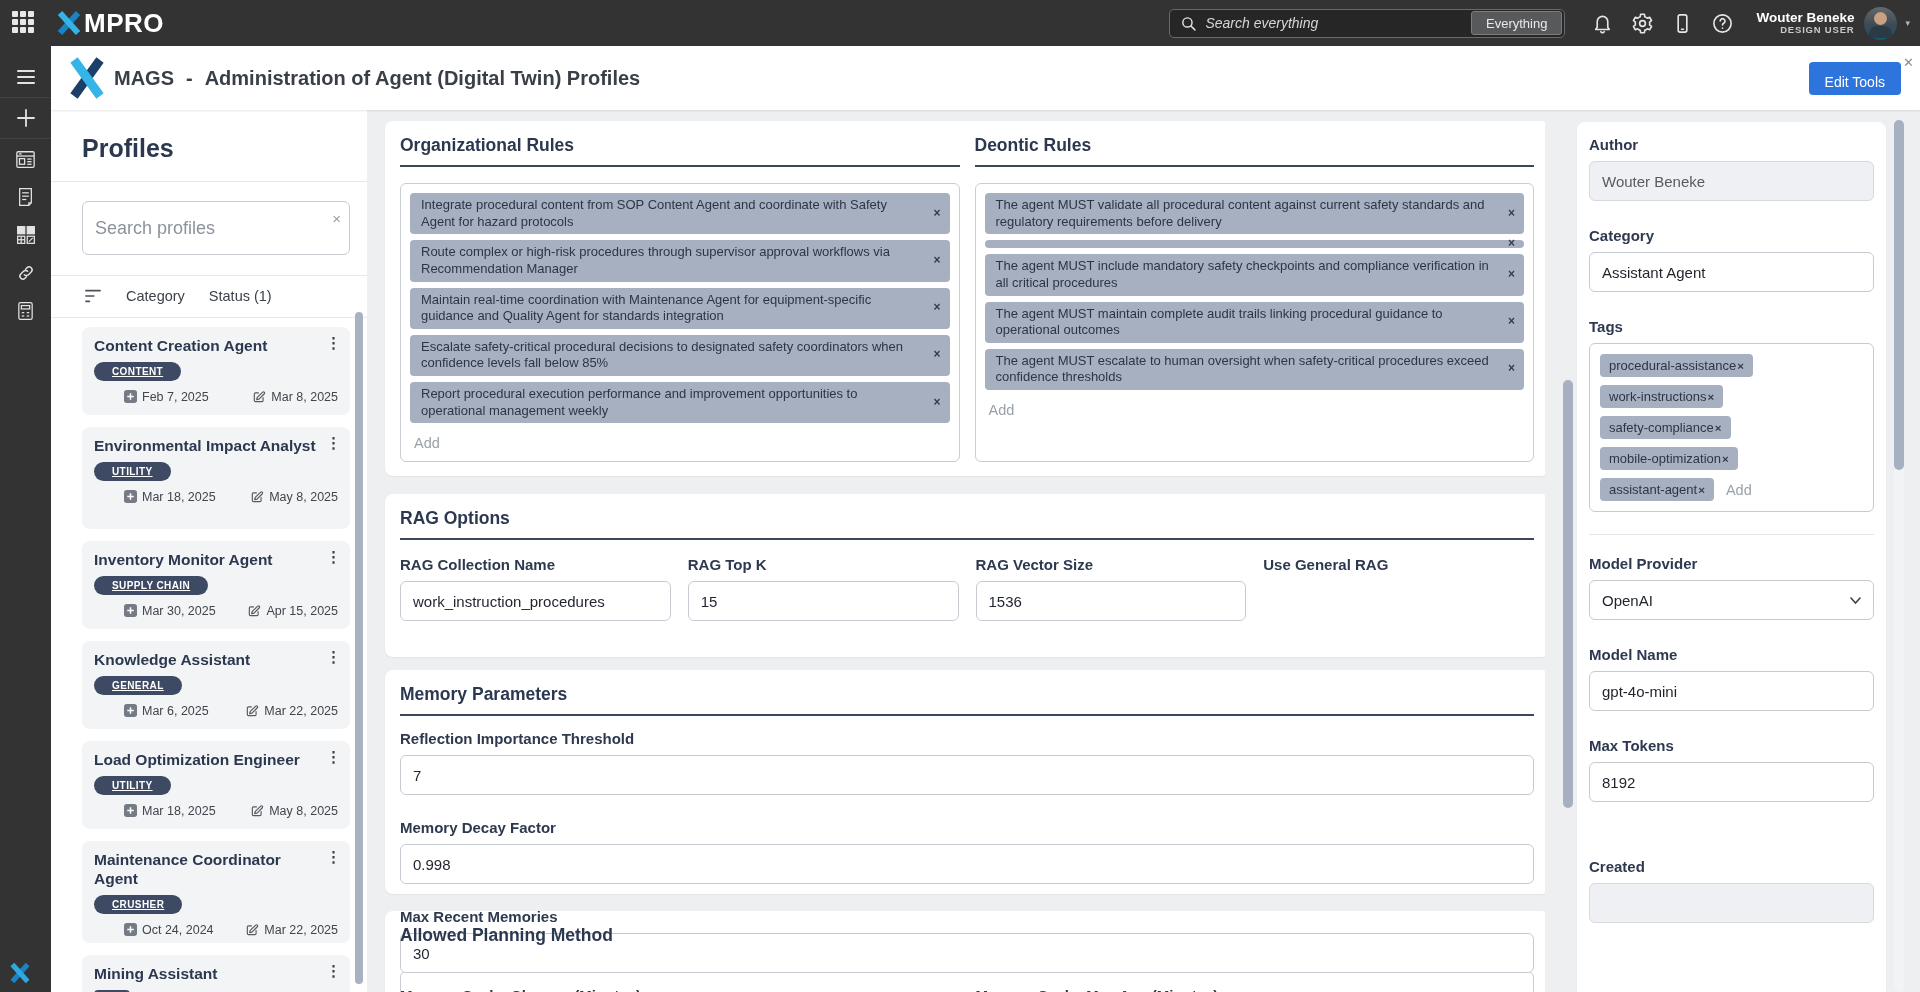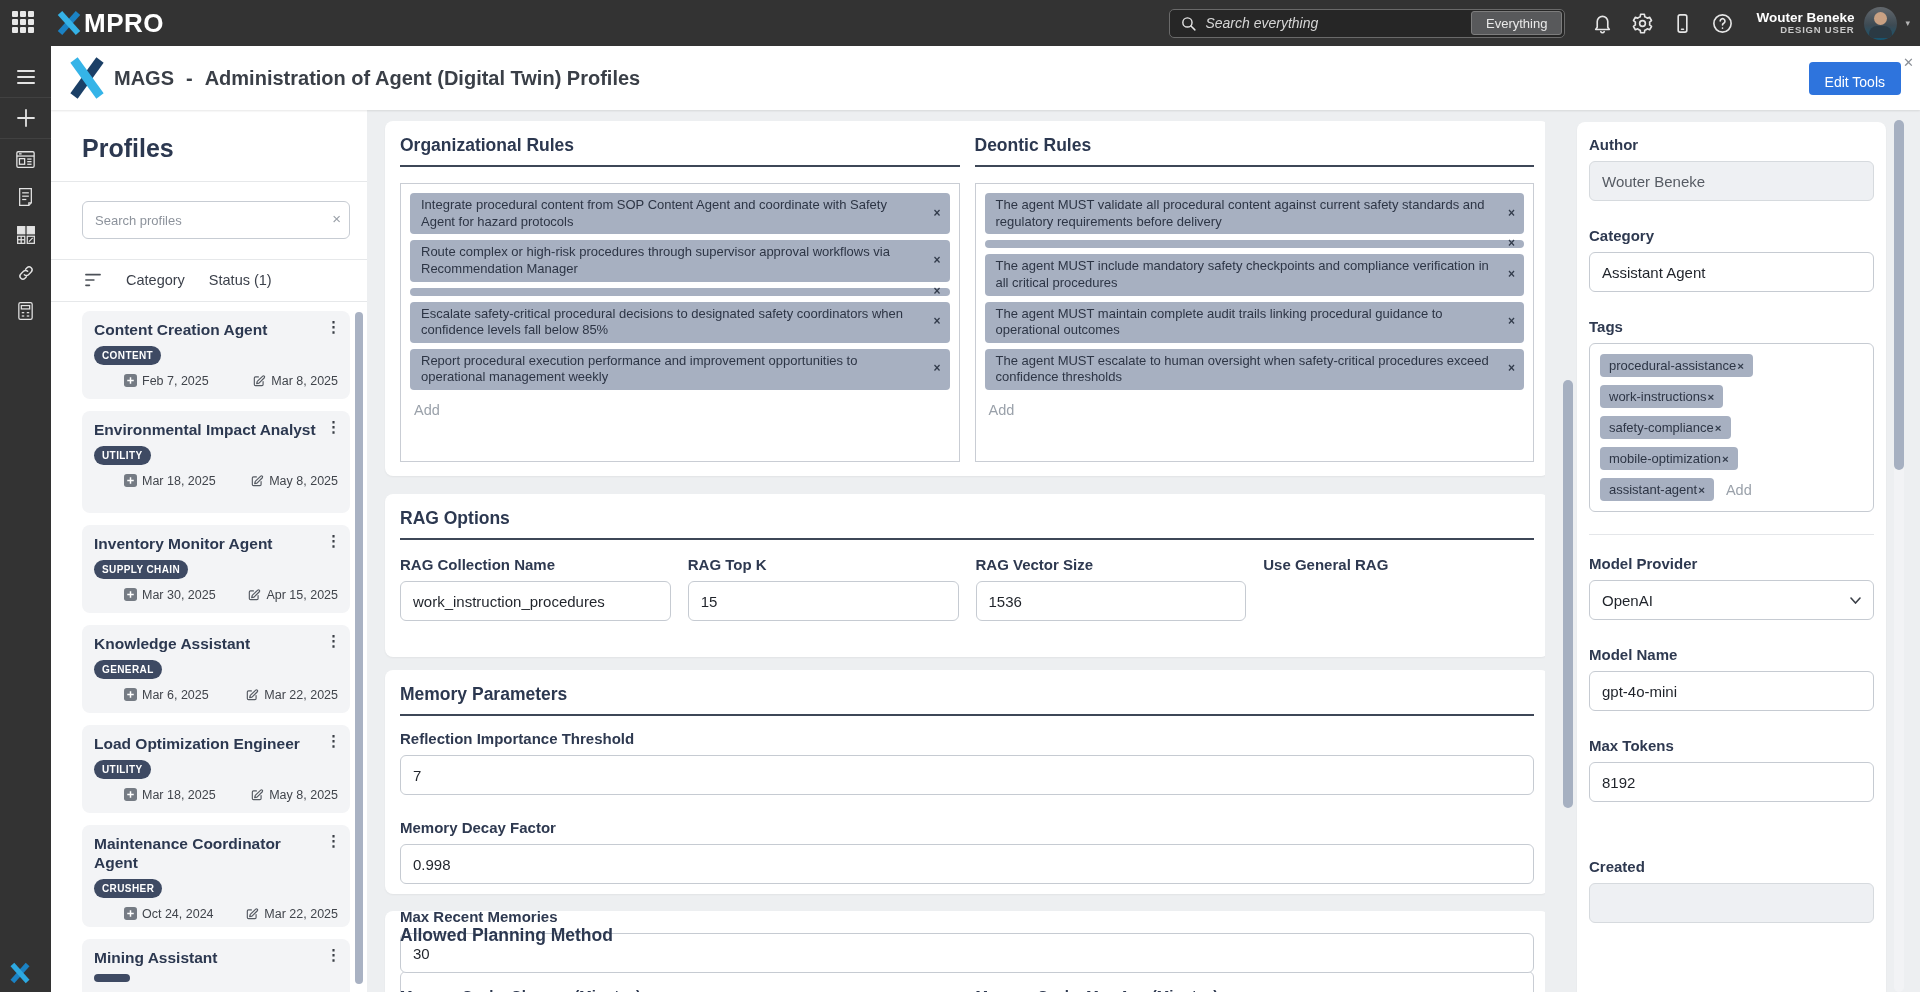--- a/index.html
+++ b/index.html
@@ -44,43 +44,43 @@
   .hdr-spacer { flex:1; }
   .edit-tools { height:33px; padding:12px 16px; background:#2e74dd; color:#fff; font-size:14px; border:none; border-radius:4px; cursor:pointer; margin-right:19px; font-family:"Liberation Sans", sans-serif; }
   .hdr-close { position:absolute; right:6px; top:10px; color:#8a8f96; font-size:13px; cursor:pointer; line-height:1; }
 
   
   .profiles { position:absolute; left:51px; top:110px; width:316px; height:882px; background:#ffffff; z-index:10; }
   .profiles .inner { padding:24px 16px 0 31px; }
   .profiles h1 { font-size:25px; font-weight:700; color:#2c3850; }
   .pdiv { height:1px; background:#e6e8ea; }
   .psearch { position:relative; margin:19px 0 20px 0; }
-  .psearch input { width:268px; height:38px; border:1px solid #c7ccd3; border-radius:6px; padding:0 30px 0 12px; font-size:13px; color:#33373d; outline:none; font-family:"Liberation Sans", sans-serif; }
+  .psearch input { width:268px; height:54px; border:1px solid #c7ccd3; border-radius:6px; padding:0 30px 0 12px; font-size:18px; color:#33373d; outline:none; font-family:"Liberation Sans", sans-serif; }
   .psearch input::placeholder { color:#8d939c; }
   .psearch .clr { position:absolute; right:10px; top:9px; color:#9aa0a8; font-size:15px; cursor:pointer; }
   .filterrow { display:flex; align-items:center; gap:24px; padding:12px 0 13px 2px; }
   .filterrow .flabel { font-size:14.5px; color:#3c414b; cursor:pointer; }
   .plist { padding:9px 0 0 0; }
   .pcard { width:268px; background:#f3f4f6; border-radius:8px; padding:10px 12px; margin-bottom:12px; position:relative; overflow:hidden; }
   .pcard.h1 { height:88px; } .pcard.h2 { height:102px; }
   .pcard .ptitle2 { font-size:15.5px; font-weight:700; color:#2c3850; line-height:1.22; padding-right:18px; }
   .pcard .kebab { position:absolute; right:9px; top:8px; color:#3a3f46; font-size:15px; font-weight:700; cursor:pointer; line-height:1; }
-  .pill { display:inline-block; min-width:36px; background:#3e4a63; color:#fff; font-size:10px; font-weight:700; letter-spacing:.4px; padding:4px 8px; border-radius:10px; margin-top:6px; }
+  .pill { display:inline-block; min-width:36px; background:#3e4a63; color:#fff; font-size:10px; font-weight:700; letter-spacing:.4px; padding:4px 18px; border-radius:10px; margin-top:6px;text-decoration:underline; }
   .pdates { display:flex; justify-content:space-between; align-items:flex-start; margin-top:9px; font-size:12.5px; color:#41454c;padding-left:30px; }
   .pdates .dt { display:flex; align-items:center; gap:5px; }
   .pbar { position:absolute; left:304px; top:202px; width:8px; height:672px; background:#a9b2c3; border-radius:4px; }
 
   
   .main { position:absolute; left:367px; top:110px; width:1178px; height:882px; overflow:hidden; }
   .cards { margin:11px 0 0 18px; width:1164px; }
   .card { background:#fff; border-radius:8px; box-shadow:0 1px 2px rgba(0,0,0,.05); padding:14px 15px; }
   .sechead { font-size:17.5px; font-weight:700; color:#2c3850; padding-bottom:9px; border-bottom:2px solid #3e4757; }
   .rules-card { height:355px; display:flex; gap:15px; }
   .rules-col { flex:1; display:flex; flex-direction:column; }
-  .rulebox { margin-top:16px; border:1px solid #c9cdd4; border-radius:0; padding:9px; height:280px; overflow:hidden; }
+  .rulebox { margin-top:16px; border:1px solid #c9cdd4; border-radius:6px; padding:9px; height:280px; overflow:hidden; }
   .rchip { position:relative; background:#a7b0c1; border-radius:4px; padding:4px 30px 4px 11px; margin-bottom:6px; font-size:13px; line-height:1.28; color:#2d3545; }
   .rchip .x { position:absolute; right:9px; top:50%; transform:translateY(-50%); font-size:12px; font-weight:700; color:#333c4c; cursor:pointer; }
   .addline { color:#9aa1aa; font-size:14.5px; padding:6px 4px; cursor:text; }
   .rag-card { height:163px; margin-top:18px; }
   .fieldrow { display:flex; gap:17px; margin-top:16px; }
   .fieldrow .fld { flex:1; }
   .flabel2 { font-size:15px; font-weight:700; color:#2e3950; margin-bottom:8px; }
   .tinput { width:100%; height:40px; border:1px solid #c6cbd2; border-radius:6px; padding:0 12px; font-size:15px; color:#1f232a; background:#fff; outline:none; font-family:"Liberation Sans", sans-serif; }
   .tinput:disabled, .tinput.disabled { background:#eef0f3; color:#565b63; border-color:#d6dade; }
   .selbox { width:100%; height:40px; border:1px solid #c6cbd2; border-radius:6px; padding:0 12px; font-size:15px; color:#1f232a; background:#fff; display:flex; align-items:center; justify-content:space-between; cursor:pointer; }
@@ -425,21 +425,21 @@
 
 <div class="main">
   <div class="cards">
 
     <div class="card rules-card">
       <div class="rules-col">
         <div class="sechead">Organizational Rules</div>
         <div class="rulebox">
           <div class="rchip"><span>Integrate procedural content from SOP Content Agent and coordinate with Safety Agent for hazard protocols</span><span class="x">×</span></div>
           <div class="rchip"><span>Route complex or high-risk procedures through supervisor approval workflows via Recommendation Manager</span><span class="x">×</span></div>
-          <div class="rchip"><span class="x">×</span></div>
+          <div class="rchip"><span>Maintain real-time coordination with Maintenance Agent for equipment-specific guidance and Quality Agent for standards integration</span><span class="x">×</span></div>
           <div class="rchip"><span>Escalate safety-critical procedural decisions to designated safety coordinators when confidence levels fall below 85%</span><span class="x">×</span></div>
           <div class="rchip"><span>Report procedural execution performance and improvement opportunities to operational management weekly</span><span class="x">×</span></div>
           <div class="addline">Add</div>
         </div>
       </div>
       <div class="rules-col">
         <div class="sechead">Deontic Rules</div>
         <div class="rulebox">
           <div class="rchip"><span>The agent MUST validate all procedural content against current safety standards and regulatory requirements before delivery</span><span class="x">×</span></div>
           <div class="rchip"><span class="x">×</span></div>

